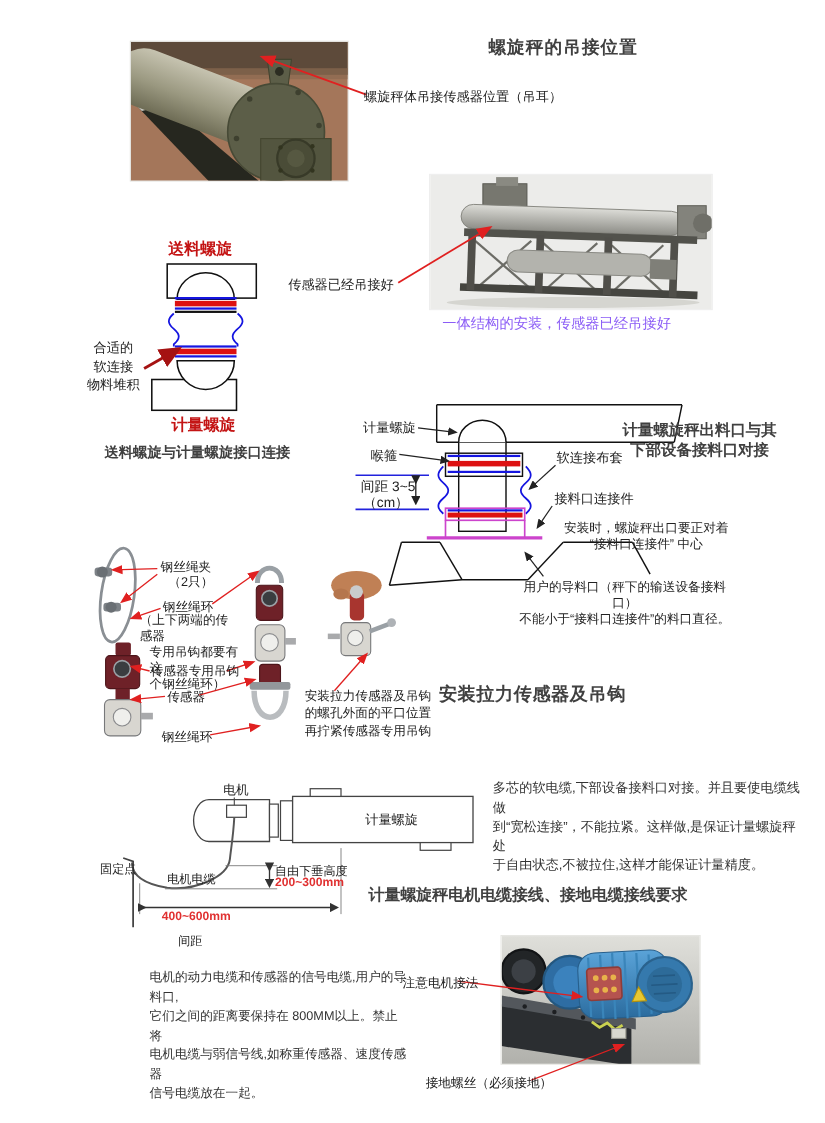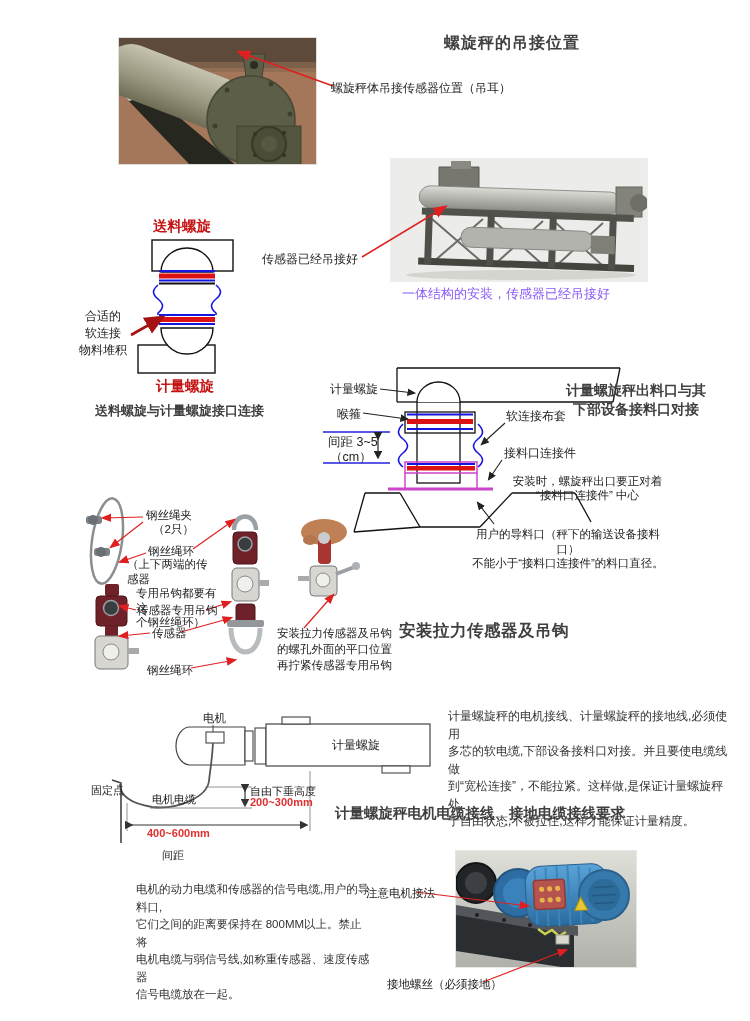--- a/index.html
+++ b/index.html
@@ -267,21 +267,20 @@
   <div class="txt small" style="left:203px;top:711px;">电机</div>
   <div class="txt" style="left:332px;top:737px;">计量螺旋</div>
   <div class="txt" style="left:152px;top:792px;font-size:11px;">电机电缆</div>
   <div class="txt" style="left:91px;top:783px;font-size:11px;">固定点</div>
   <div class="txt" style="left:250px;top:784px;font-size:11px;">自由下垂高度</div>
   <div class="txt dim-red" style="left:250px;top:796px;font-size:11px;">200~300mm</div>
   <div class="txt" style="left:162px;top:814px;font-size:11px;margin-top:34px;">间距</div>
   <div class="txt dim-red" style="left:147px;top:827px;font-size:11px;">400~600mm</div>
 
   <div class="para" style="left:448px;top:708px;width:282px;">
-    <div>计量螺旋秤的电机接线、计量螺旋秤的接地线,必须使用</div>
     <div>多芯的软电缆,下部设备接料口对接。并且要使电缆线做</div>
     <div>到“宽松连接”，不能拉紧。这样做,是保证计量螺旋秤处</div>
     <div>于自由状态,不被拉住,这样才能保证计量精度。</div>
   </div>
   <div class="blue-title" style="left:335px;top:804px;font-size:14.5px;">计量螺旋秤电机电缆接线、接地电缆接线要求</div>
 
   <div class="para" style="left:136px;top:881px;width:235px;line-height:17.5px;font-size:11.5px;">
     <div>电机的动力电缆和传感器的信号电缆,用户的导料口,</div>
     <div>它们之间的距离要保持在 800MM以上。禁止将</div>
     <div>电机电缆与弱信号线,如称重传感器、速度传感器</div>

